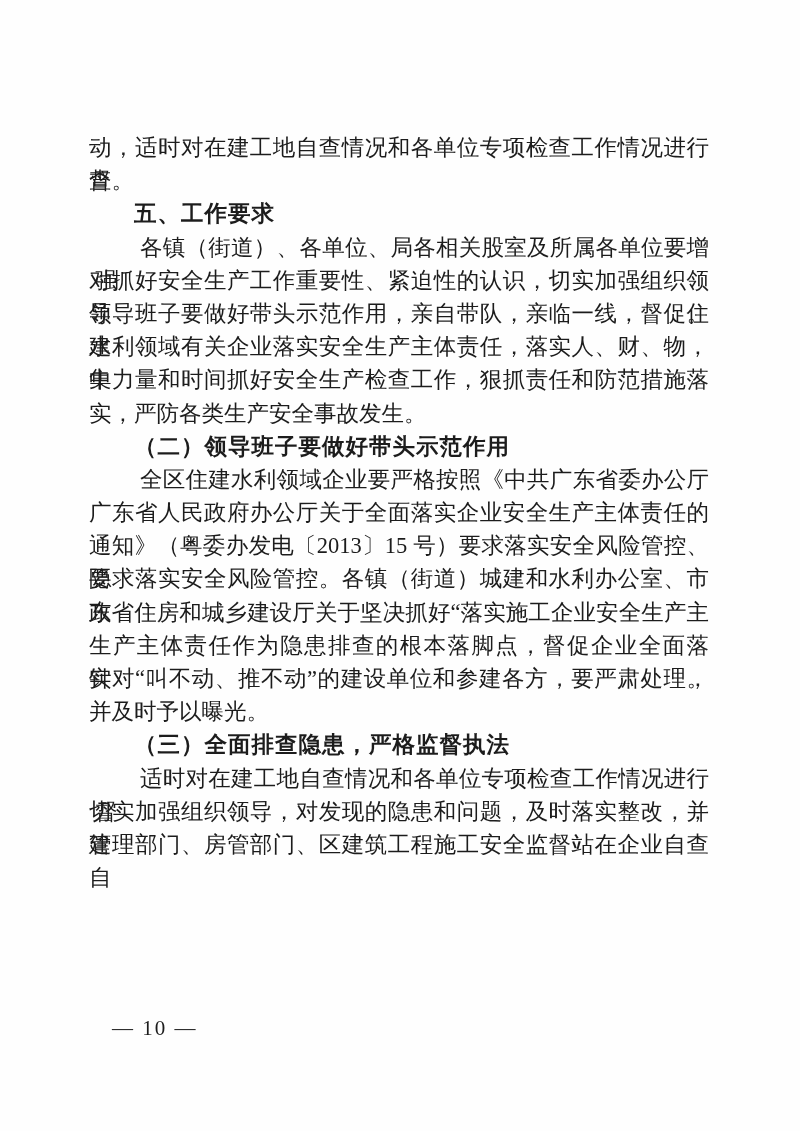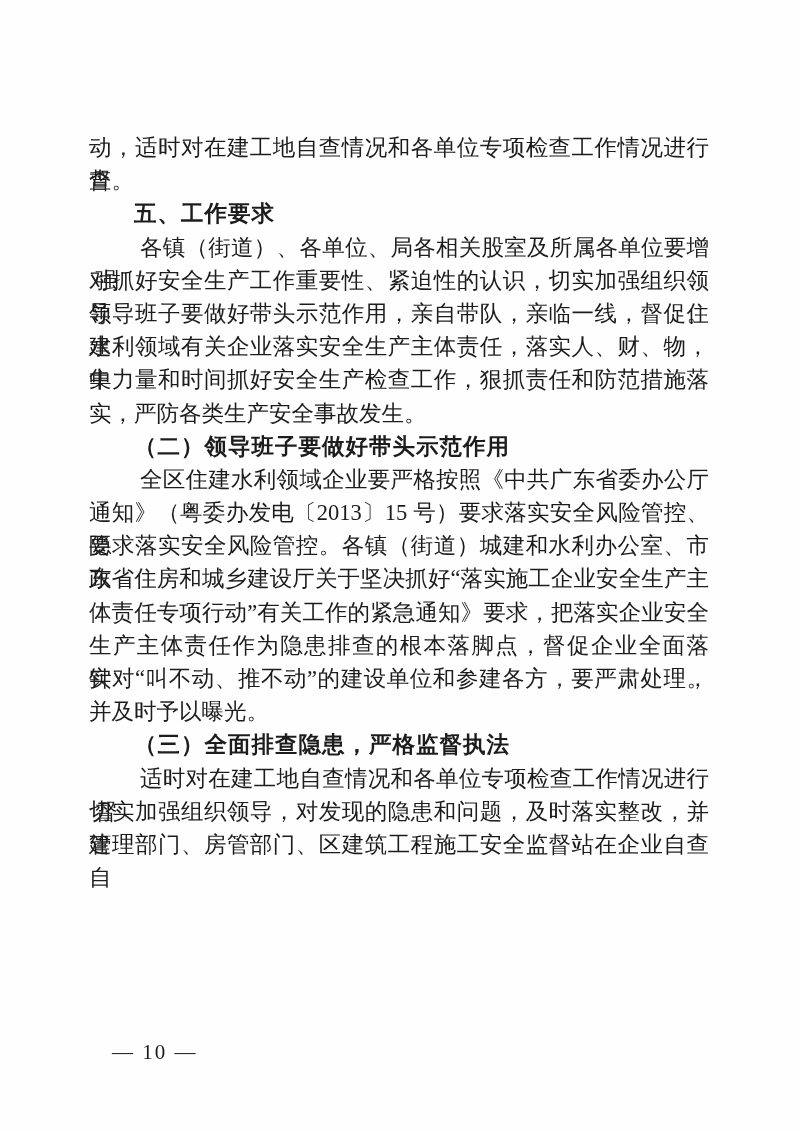--- a/index.html
+++ b/index.html
@@ -59,43 +59,42 @@
     letter-spacing: 1px;
   }
   .page-number {
     position: absolute;
     left: 112px;
     top: 1013px;
     font-size: 21px;
     line-height: 30px;
     color: #1c1c1c;
     letter-spacing: 2px;
-    margin-top: 24px;
   }
 </style>
 </head>
 <body>
 
 <div class="page">
   <div class="doc-body">
       <div class="line body-full">动，适时对在建工地自查情况和各单位专项检查工作情况进行督</div>
       <div class="line body-end">查。</div>
       <div class="line heading-1">五、工作要求</div>
       <div class="line body-first">各镇（街道）、各单位、局各相关股室及所属各单位要增强</div>
       <div class="line body-full">对抓好安全生产工作重要性、紧迫性的认识，切实加强组织领导。</div>
       <div class="line body-full">领导班子要做好带头示范作用，亲自带队，亲临一线，督促住建</div>
       <div class="line body-full">水利领域有关企业落实安全生产主体责任，落实人、财、物，集</div>
       <div class="line body-full">中力量和时间抓好安全生产检查工作，狠抓责任和防范措施落</div>
       <div class="line body-end">实，严防各类生产安全事故发生。</div>
       <div class="line heading-2">（二）领导班子要做好带头示范作用</div>
       <div class="line body-first">全区住建水利领域企业要严格按照《中共广东省委办公厅</div>
+      <div class="line body-full">广东省人民政府办公厅关于全面落实企业安全生产主体责任的</div>
       <div class="line body-full">通知》（粤委办发电〔2013〕15 号）要求落实安全风险管控、隐</div>
       <div class="line body-full">要求落实安全风险管控。各镇（街道）城建和水利办公室、市政</div>
       <div class="line body-full">东省住房和城乡建设厅关于坚决抓好“落实施工企业安全生产主</div>
-      <div class="line body-full">体责任专项行动”有关工作的紧急通知》要求，把落实企业安全</div>
       <div class="line body-full">生产主体责任作为隐患排查的根本落脚点，督促企业全面落实。</div>
       <div class="line body-full">针对“叫不动、推不动”的建设单位和参建各方，要严肃处理，</div>
       <div class="line body-end">并及时予以曝光。</div>
       <div class="line heading-2">（三）全面排查隐患，严格监督执法</div>
       <div class="line body-first">适时对在建工地自查情况和各单位专项检查工作情况进行督，</div>
       <div class="line body-full">切实加强组织领导，对发现的隐患和问题，及时落实整改，并建</div>
       <div class="line body-full">管理部门、房管部门、区建筑工程施工安全监督站在企业自查自</div>
     </div>
   <div class="page-number">— 10 —</div>
 </div>

